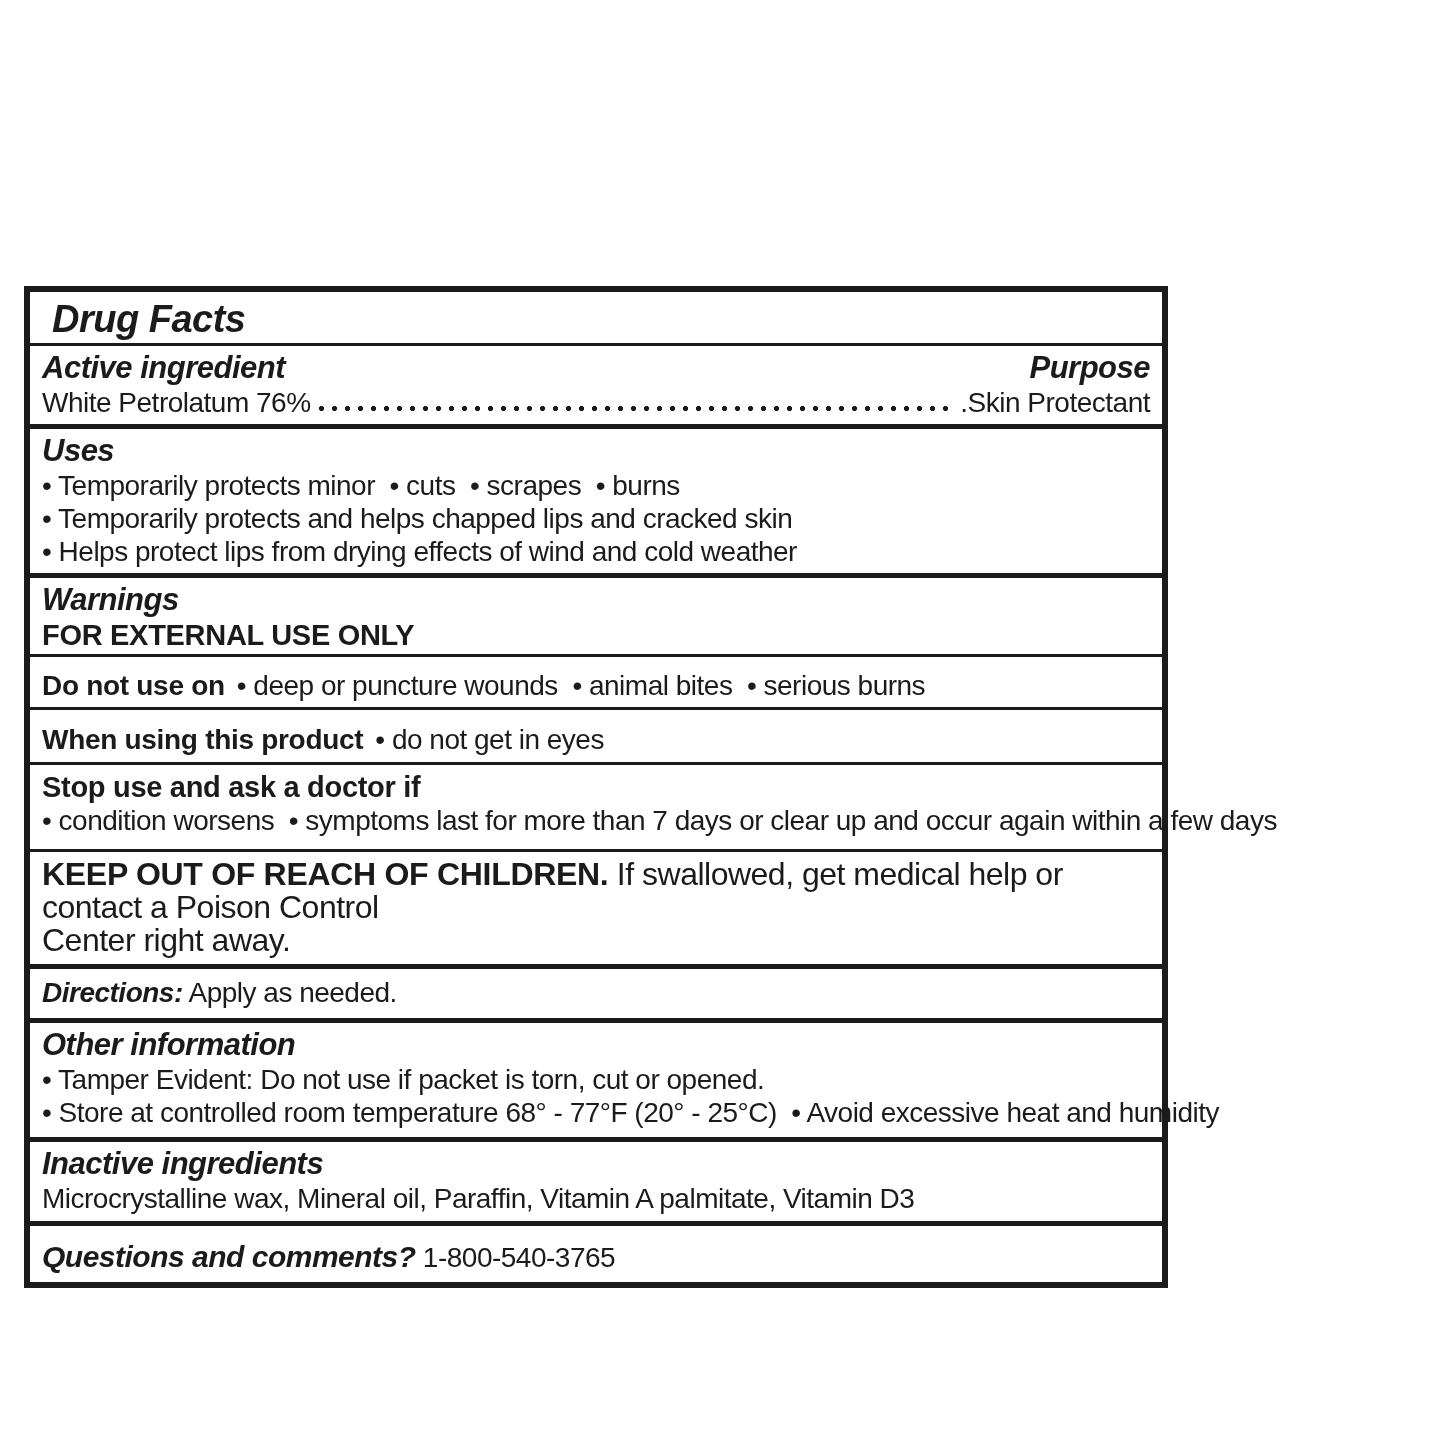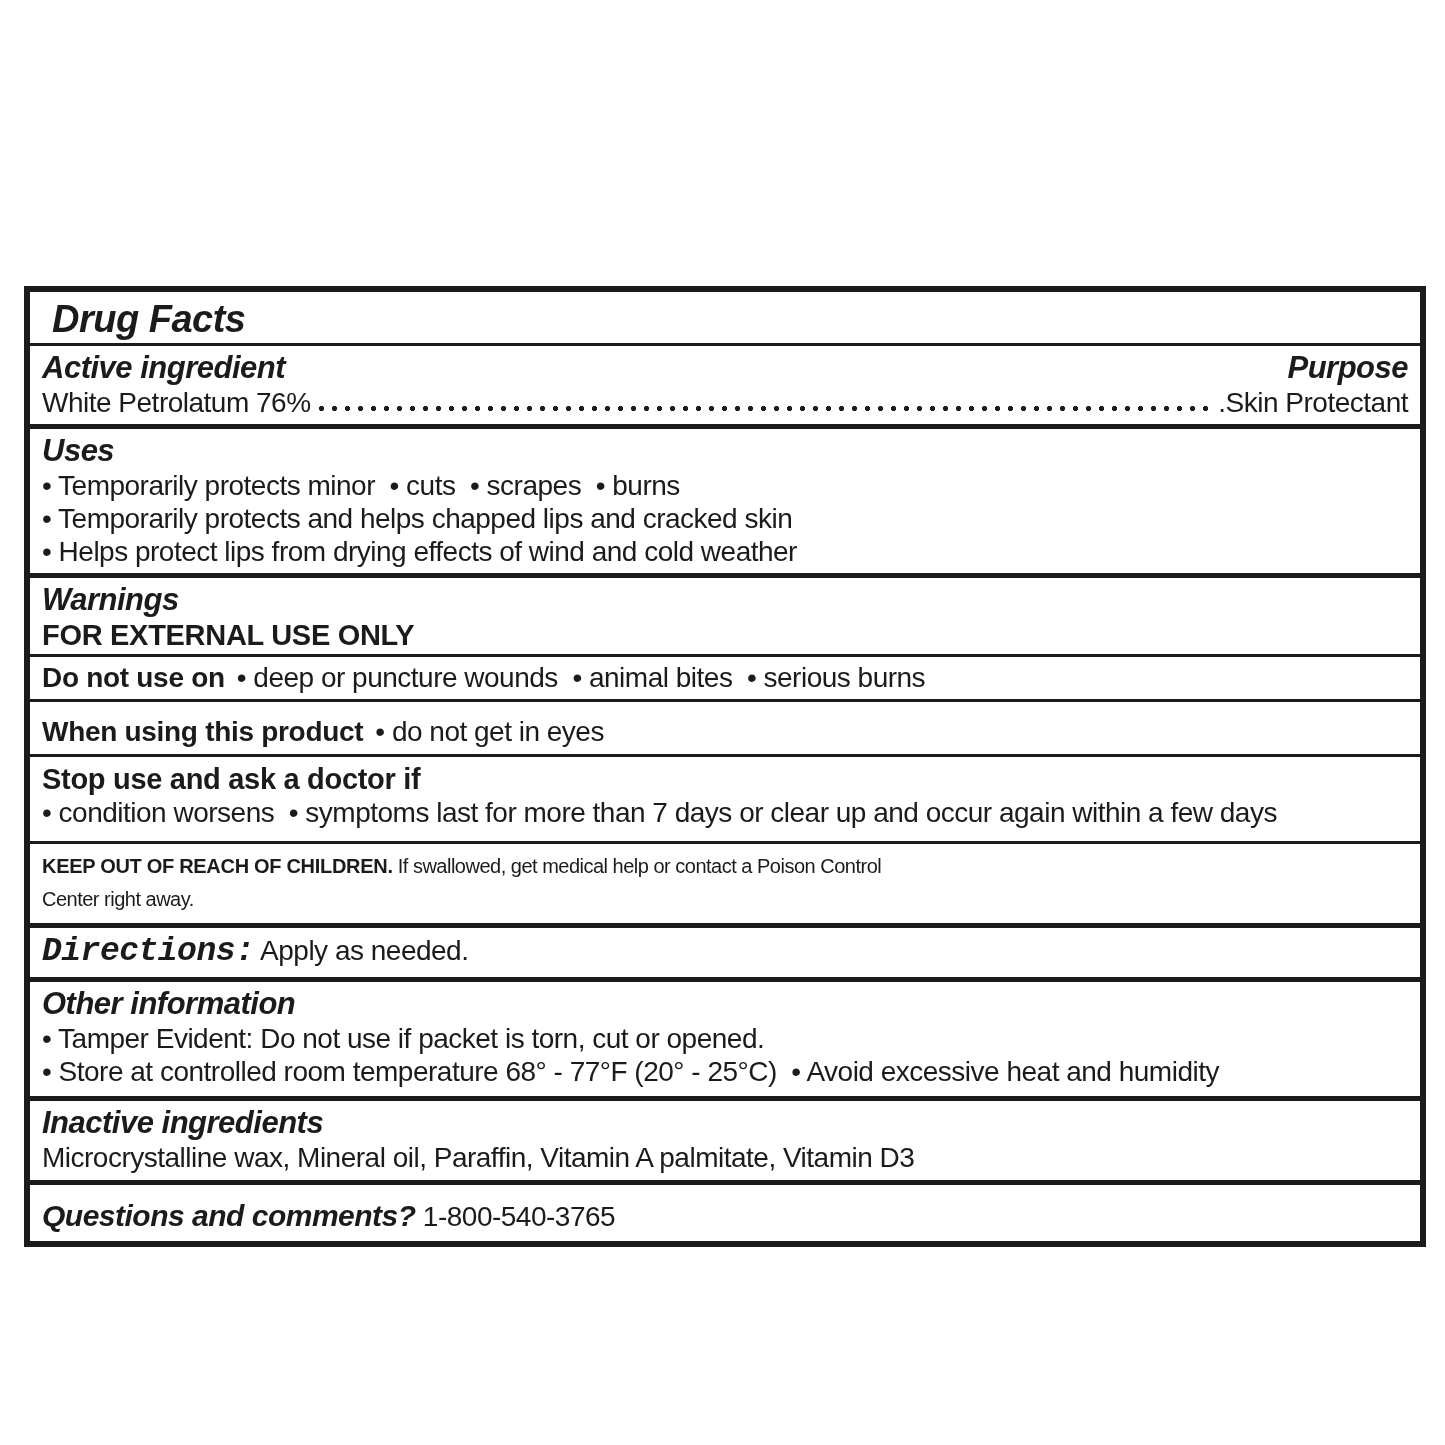--- a/index.html
+++ b/index.html
@@ -10,21 +10,21 @@
     height: 1445px;
     font-family: "Liberation Sans", sans-serif;
     color: #1b1b1b;
     position: relative;
     overflow: hidden;
   }
   .facts-box {
     position: absolute;
     left: 24px;
     top: 286px;
-    width: 1402px;
+    width: 1144px;
     box-sizing: border-box;
     border: 6px solid #1b1b1b;
     background: #fff;
   }
   .sec { border-top: 5px solid #1b1b1b; }
   .thinline { border-bottom: 3px solid #1b1b1b; }
 
   .row { padding: 2px 12px; }
 
   .title-row { padding: 7px 12px 4px 22px; border-bottom: 3px solid #1b1b1b; }
@@ -44,21 +44,21 @@
     letter-spacing: -0.5px;
     white-space: pre;
   }
   .t {
     font-size: 28px;
     line-height: 33px;
     letter-spacing: -0.5px;
     white-space: pre;
   }
   .t-wrap {
-    font-size: 20px;
+    font-size: 32px;
     line-height: 33px;
     letter-spacing: -0.5px;
     white-space: pre-wrap;
   }
   .hb {
     font-weight: bold;
     letter-spacing: -0.3px;
   }
   .lead { margin-right: 12px; }
 
@@ -112,40 +112,40 @@
     <div class="t">• Helps protect lips from drying effects of wind and cold weather</div>
   </div>
 
   <div class="sec">
     <div class="row pad-t">
       <div class="h">Warnings</div>
       <div class="caps-head">FOR EXTERNAL USE ONLY</div>
     </div>
     <div class="thinline"></div>
 
-    <div class="row thinline" style="padding-top:4px; padding-bottom:5px;">
+    <div class="row thinline" style="padding-top:12px; padding-bottom:5px;">
       <span class="t"><span class="hb lead">Do not use on</span><span>• deep or puncture wounds  • animal bites  • serious burns</span></span>
     </div>
 
     <div class="row thinline" style="padding-top:13px; padding-bottom:6px;">
       <span class="t"><span class="hb lead">When using this product</span><span>• do not get in eyes</span></span>
     </div>
 
     <div class="row thinline" style="padding-top:5px; padding-bottom:12px;">
       <div class="caps-head">Stop use and ask a doctor if</div>
       <div class="t">• condition worsens  • symptoms last for more than 7 days or clear up and occur again within a few days</div>
     </div>
 
     <div class="row" style="padding-top:6px; padding-bottom:7px;">
       <div class="t-wrap"><span class="hb">KEEP OUT OF REACH OF CHILDREN.</span><span> </span><span>If swallowed, get medical help or contact a Poison Control</span><span style="display:block">Center right away.</span></div>
     </div>
   </div>
 
   <div class="row sec" style="padding-top:6px; padding-bottom:7px;">
-    <span class="t"><span class="h" style="font-size:33px;font-family:Liberation Mono, monospace;">Directions:</span><span> </span><span>Apply as needed.</span></span>
+    <span class="t"><span class="h" style="font-size:28px;">Directions:</span><span> </span><span>Apply as needed.</span></span>
   </div>
 
   <div class="row sec pad-t" style="padding-bottom:8px;">
     <div class="h">Other information</div>
     <div class="t">• Tamper Evident: Do not use if packet is torn, cut or opened.</div>
     <div class="t">• Store at controlled room temperature 68° - 77°F (20° - 25°C)  • Avoid excessive heat and humidity</div>
   </div>
 
   <div class="row sec pad-t" style="padding-bottom:6px;">
     <div class="h">Inactive ingredients</div>

